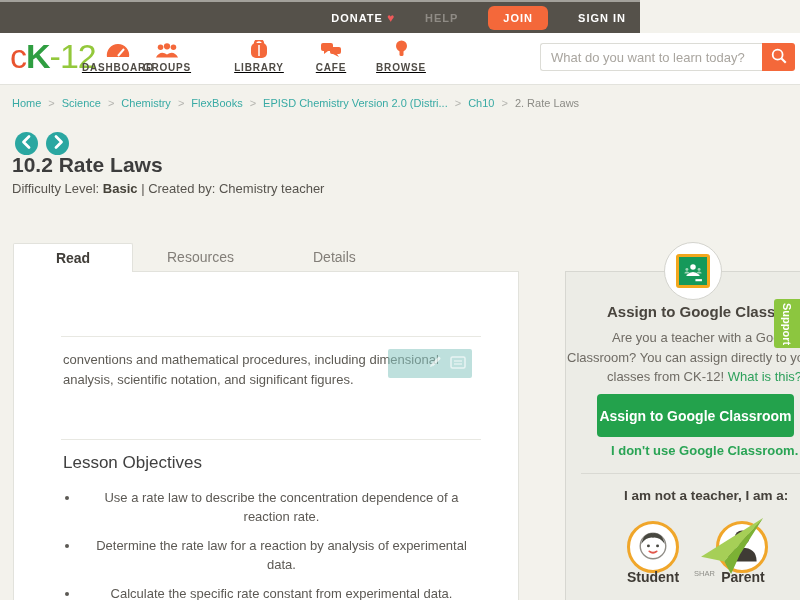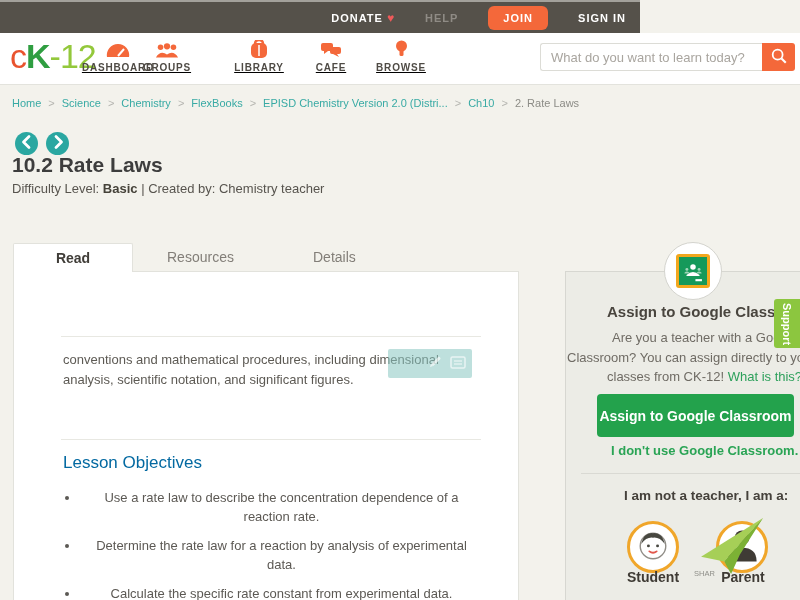--- a/index.html
+++ b/index.html
@@ -62,21 +62,21 @@
   
   .content-panel { position:absolute; left:13px; top:271px; width:506px; height:330px;
                    background:#fff; border:1px solid #e2e2dc; z-index:2; }
   .c-divider { position:absolute; left:47px; width:420px; height:1px; background:#e8e8e2; }
   .div1{top:64px;} .div2{top:167px;}
   .teks { position:absolute; left:49px; top:78px; font-size:13px; line-height:20px; color:#5d5a54; white-space:nowrap; }
   .teks b { color:#4a473f; }
   .hl-box { position:absolute; left:374px; top:77px; width:84px; height:29px;
             background:rgba(137,199,193,0.55); border-radius:2px; display:flex; gap:8px;
             align-items:center; justify-content:flex-end; padding-right:6px; cursor:pointer; }
-  .obj-title { position:absolute; left:49px; top:181px; font-size:17px; color:#0369a1; }
+  .obj-title { position:absolute; left:49px; top:181px; font-size:17px; color:#404040; }
   .obj-list { position:absolute; left:66px; top:216px; width:400px; font-size:13px;
               line-height:19px; color:#5c5954; }
   .obj-list li { margin-bottom:10px; padding-left:3px;text-align:center; }
 
   
   .side-panel { position:absolute; left:565px; top:271px; width:265px; height:330px;
                 background:#ecece6; border:1px solid #d7d7d1; z-index:1; }
   .gc-circle { position:absolute; left:664px; top:242px; width:58px; height:58px; background:#fff;
                border:1px solid #d4d4ce; border-radius:50%; z-index:4;
                display:flex; align-items:center; justify-content:center; }

